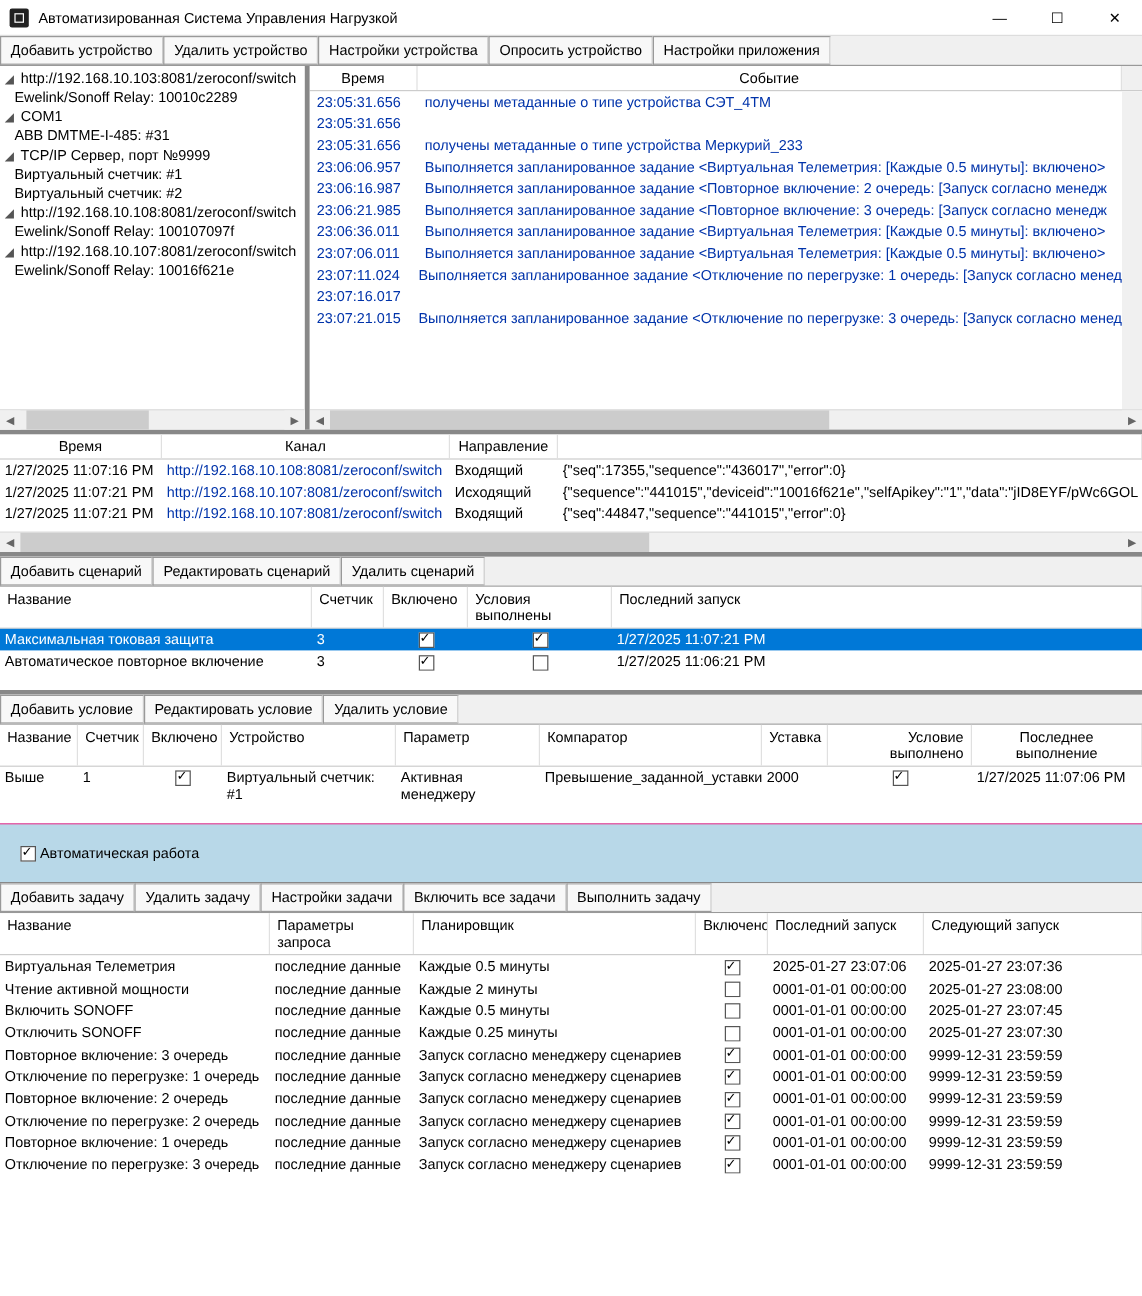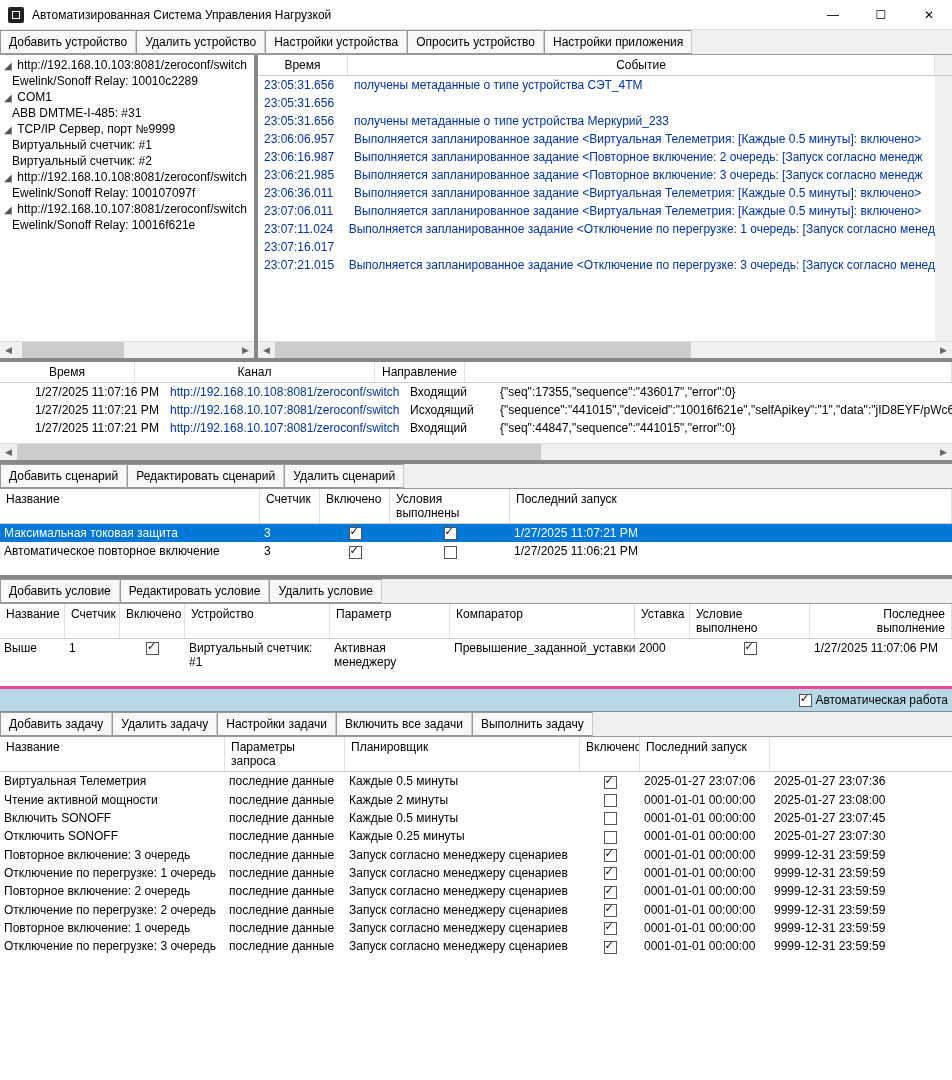--- a/index.html
+++ b/index.html
@@ -26,27 +26,27 @@
 .log-pane { flex: 1; display: flex; flex-direction: column; overflow: hidden; }
 .grid-header { display: flex; background: #fff; border-bottom: 1px solid #ccc; }
 .grid-header .col { padding: 3px 6px; border-right: 1px solid #e0e0e0; text-align: center; }
 .log-body { flex: 1; overflow: auto; }
 .log-row { display: flex; padding: 2px 0; color: #0033aa; white-space: nowrap; }
 .log-row .c-time { width: 90px; padding-left: 6px; }
 .log-row .c-event { flex: 1; padding-left: 6px; }
 .scroll-v { width: 17px; background: #f0f0f0; }
 .traffic-pane { height: 98px; display: flex; flex-direction: column; overflow: hidden; }
 .traffic-body { flex: 1; overflow: auto; }
-.traffic-row { display: flex; padding: 2px 0; color: #0033aa; white-space: nowrap; margin-left: 31px; }
+.traffic-row { display: flex; padding: 2px 0; color: #0033aa; white-space: nowrap; }
 .scen-pane { height: 111px; display: flex; flex-direction: column; }
 .scen-body { flex: 1; }
 .scen-row { display: flex; padding: 2px 0; }
 .scen-row.selected { background: #0078d7; color: #fff; }
 .cond-pane { height: 107px; display: flex; flex-direction: column; }
-.auto-bar { background: #b8d8e8; padding: 4px; text-align: right; border-top: 3px solid #ec4899; border-bottom: 1px solid #888; }
+.auto-bar { background: #b8d8e8; padding: 17px; text-align: left; border-top: 1px solid #ec4899; border-bottom: 1px solid #888; }
 .task-pane { flex: 1; display: flex; flex-direction: column; overflow: hidden; }
 .task-body { flex: 1; overflow: auto; }
 .task-row { display: flex; padding: 2px 0; white-space: nowrap; }
 .chk { display: inline-block; width: 13px; height: 13px; border: 1px solid #555; background: #fff; position: relative; vertical-align: middle; }
 .chk.on::after { content: '✓'; position: absolute; top: -3px; left: 0px; font-size: 11px; color: #000; }
 .col { overflow: hidden; text-overflow: clip; padding: 0 4px; }
 </style>
 </head>
 <body>
 
@@ -231,22 +231,22 @@
     <div class="btn">Удалить условие</div>
   </div>
   <div class="grid-header">
     <div class="col" style="width:65px;text-align:left">Название</div>
     <div class="col" style="width:55px;text-align:left">Счетчик</div>
     <div class="col" style="width:65px;text-align:left">Включено</div>
     <div class="col" style="width:145px;text-align:left">Устройство</div>
     <div class="col" style="width:120px;text-align:left">Параметр</div>
     <div class="col" style="width:185px;text-align:left">Компаратор</div>
     <div class="col" style="width:55px;text-align:left">Уставка</div>
-    <div class="col" style="width:120px;text-align:left">Условие выполнено</div>
-    <div class="col" style="flex:1;text-align:right">Последнее выполнение</div>
+    <div class="col" style="width:120px;text-align:right">Условие выполнено</div>
+    <div class="col" style="flex:1;text-align:center">Последнее выполнение</div>
   </div>
   <div id="cond-body" style="flex:1">
       <div class="scen-row">
         <div class="col" style="width:65px">Выше</div>
         <div class="col" style="width:55px">1</div>
         <div class="col" style="width:65px;text-align:center"><span class="chk on"></span></div>
         <div class="col" style="width:145px">Виртуальный счетчик: #1</div>
         <div class="col" style="width:120px">Активная менеджеру</div>
         <div class="col" style="width:185px">Превышение_заданной_уставки</div>
         <div class="col" style="width:55px">2000</div>
@@ -268,20 +268,21 @@
     <div class="btn">Настройки задачи</div>
     <div class="btn">Включить все задачи</div>
     <div class="btn">Выполнить задачу</div>
   </div>
   <div class="grid-header">
     <div class="col" style="width:225px;text-align:left">Название</div>
     <div class="col" style="width:120px;text-align:left">Параметры запроса</div>
     <div class="col" style="width:235px;text-align:left">Планировщик</div>
     <div class="col" style="width:60px;text-align:left">Включено</div>
     <div class="col" style="width:130px;text-align:left">Последний запуск</div>
+    <div class="col" style="flex:1;text-align:left">Следующий запуск</div>
   </div>
   <div class="task-body" id="task-body">
       <div class="task-row">
         <div class="col" style="width:225px">Виртуальная Телеметрия</div>
         <div class="col" style="width:120px">последние данные</div>
         <div class="col" style="width:235px">Каждые 0.5 минуты</div>
         <div class="col" style="width:60px;text-align:center"><span class="chk on"></span></div>
         <div class="col" style="width:130px">2025-01-27 23:07:06</div>
         <div class="col" style="flex:1">2025-01-27 23:07:36</div>
       </div>

